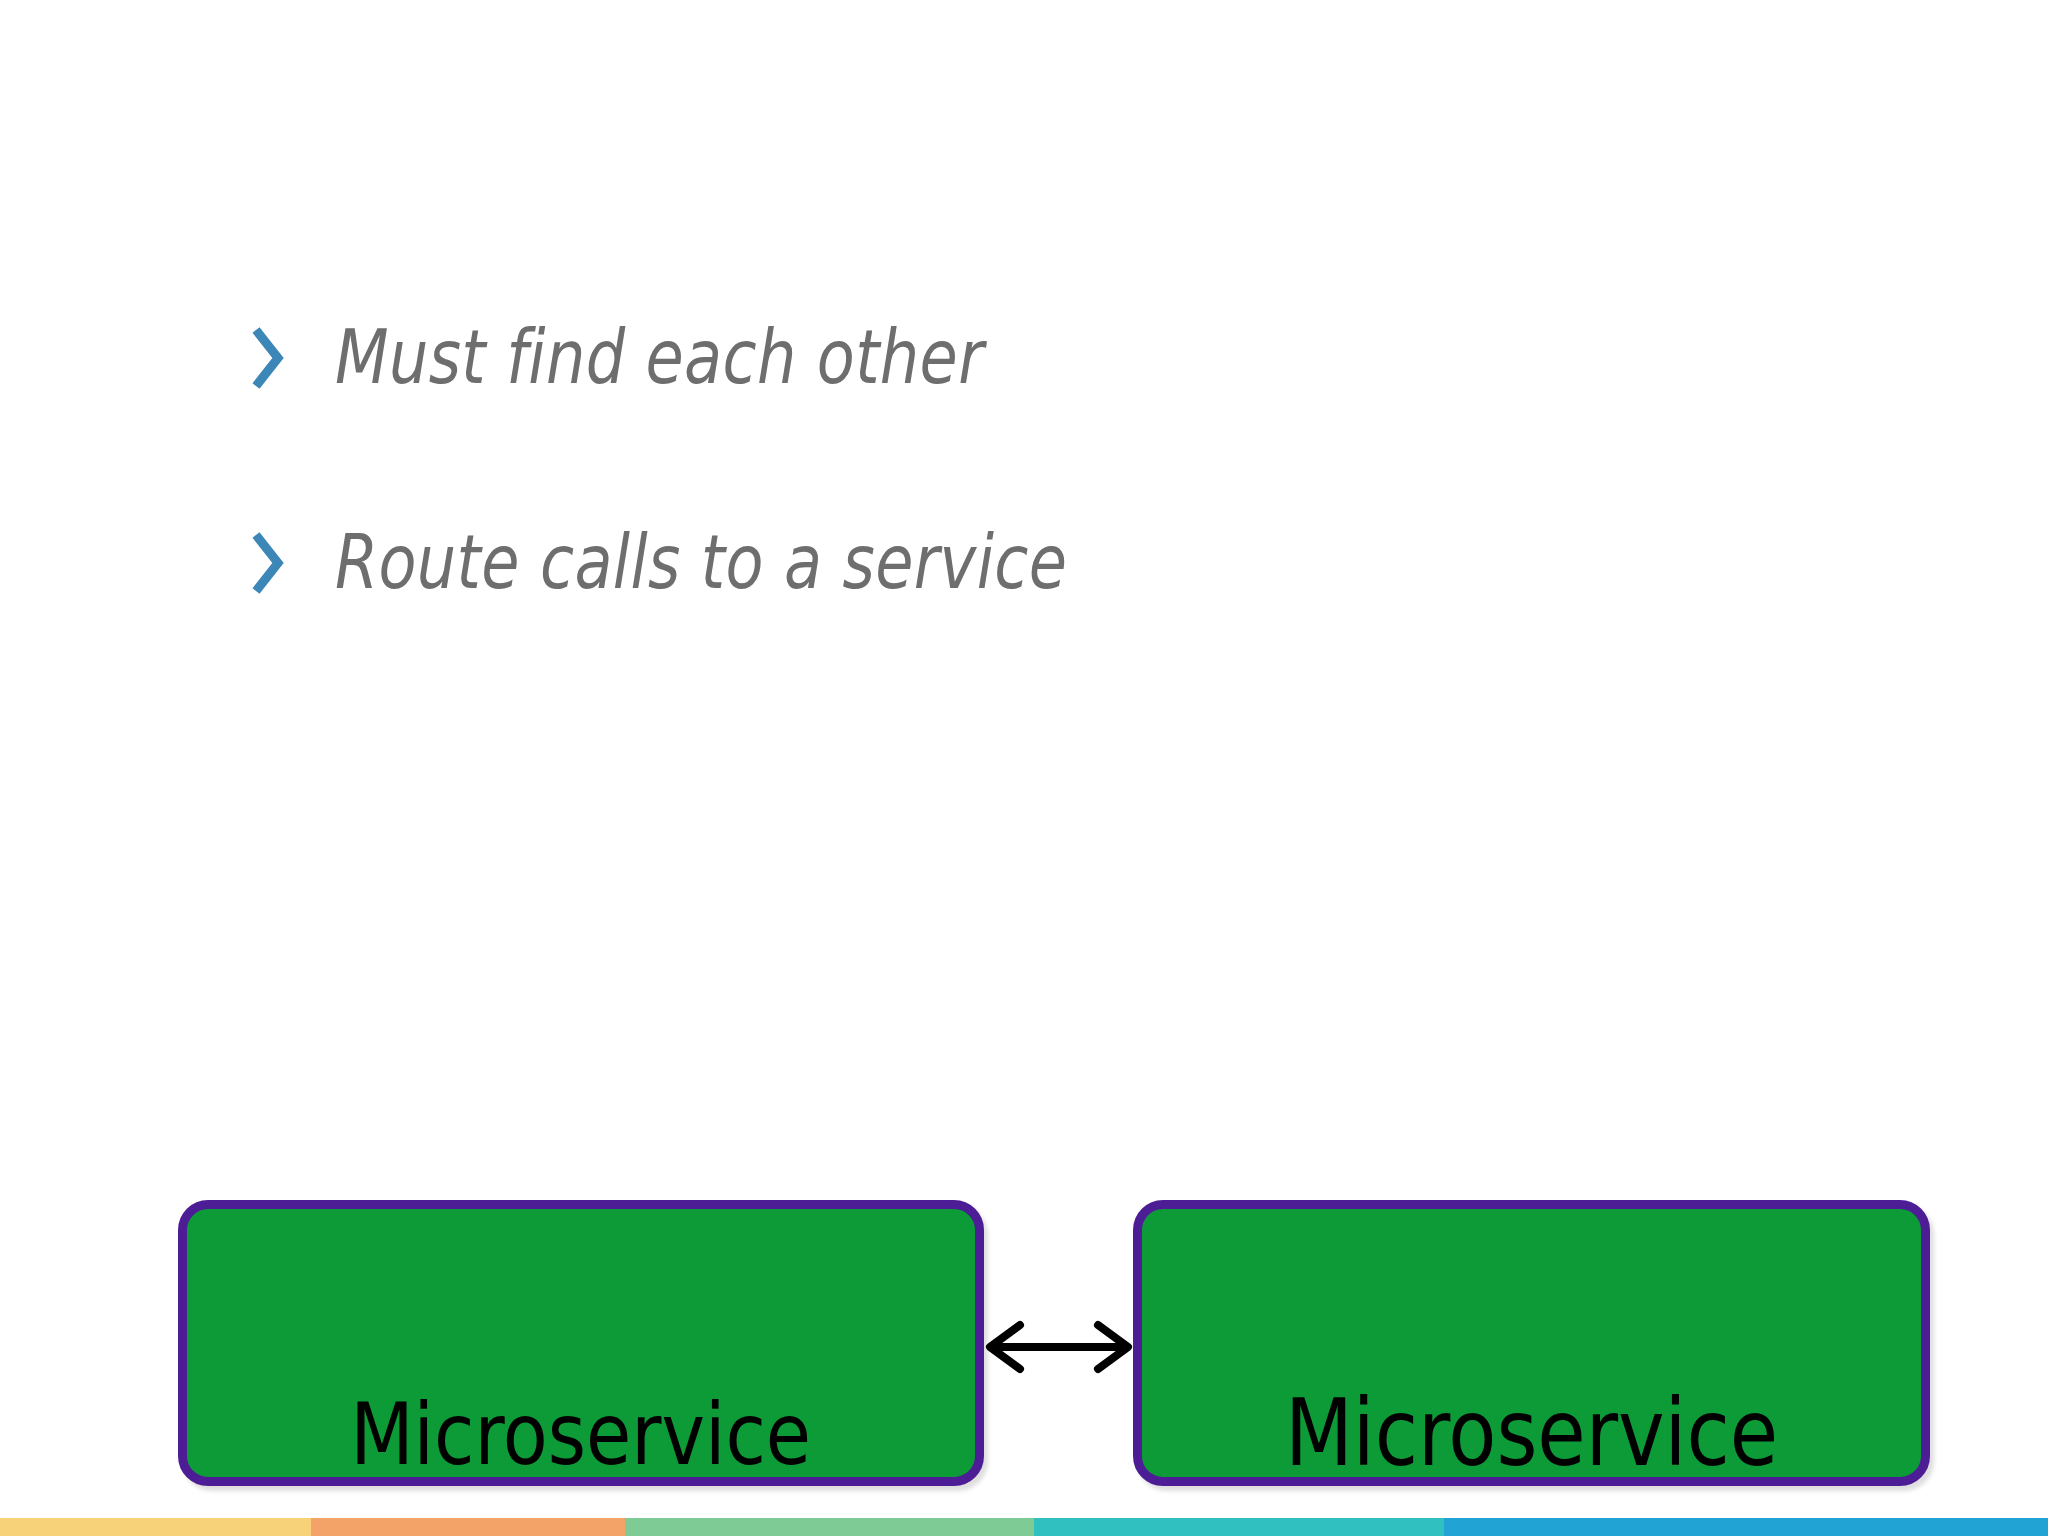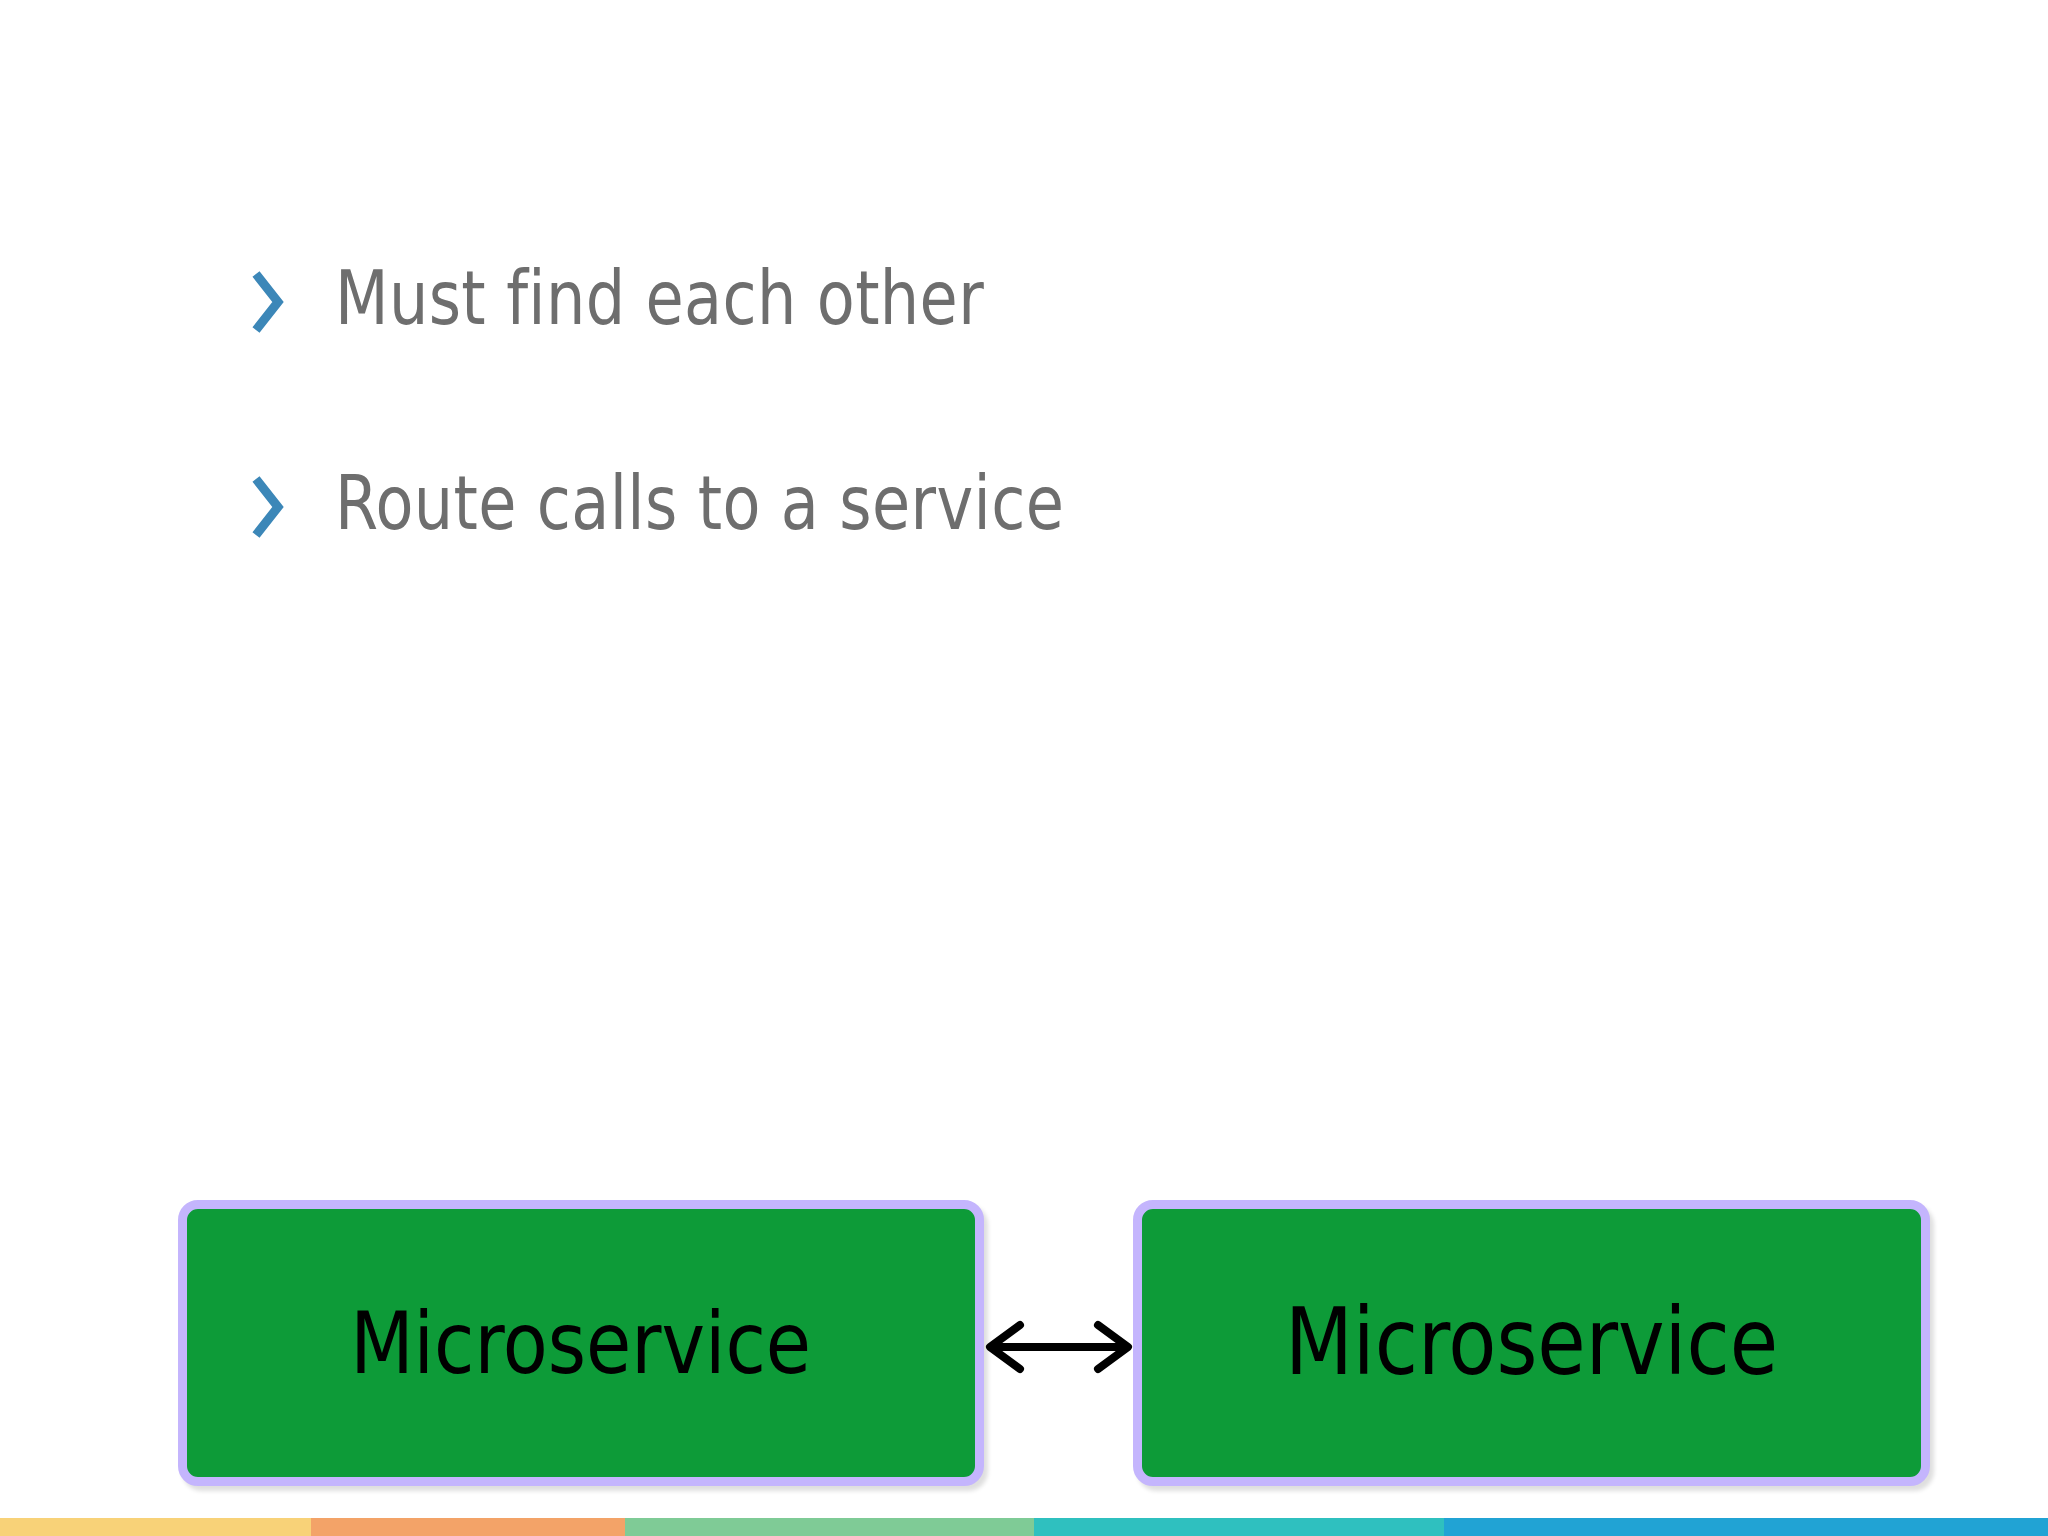--- a/index.html
+++ b/index.html
@@ -26,22 +26,23 @@
   
   .bullet-list {
     position: absolute;
     left: 244px;
     top: 195px;
     width: 1500px;
   }
 
   .bullet-item {
     display: flex;
-    align-items: center;
+    align-items: flex-end;
     height: 205px;
+    font-style: italic;
   }
 
   .bullet-chevron {
     flex: 0 0 auto;
     width: 46px;
     height: 84px;
     position: relative;
     margin-top: 8px;
   }
 
@@ -73,24 +74,24 @@
     width: 2048px;
     height: 310px;
   }
 
   .node {
     position: absolute;
     top: 10px;
     height: 286px;
     box-sizing: border-box;
     background: #0d9b38;
-    border: 9px solid #c4b5fd;
-    border-radius: 20px;
+    border: 9px solid #4c1d95;
+    border-radius: 30px;
     display: flex;
-    align-items: center;
+    align-items: flex-end;
     justify-content: center;
     box-shadow: 4px 5px 4px rgba(0,0,0,0.13);
   }
 
   .node-a { left: 178px;  width: 806px; }
   .node-b { left: 1133px; width: 797px; }
 
   .node-label {
     font-family: "DejaVu Sans Condensed", "Liberation Sans Narrow", "Liberation Sans", sans-serif;
     font-size: 86px;

